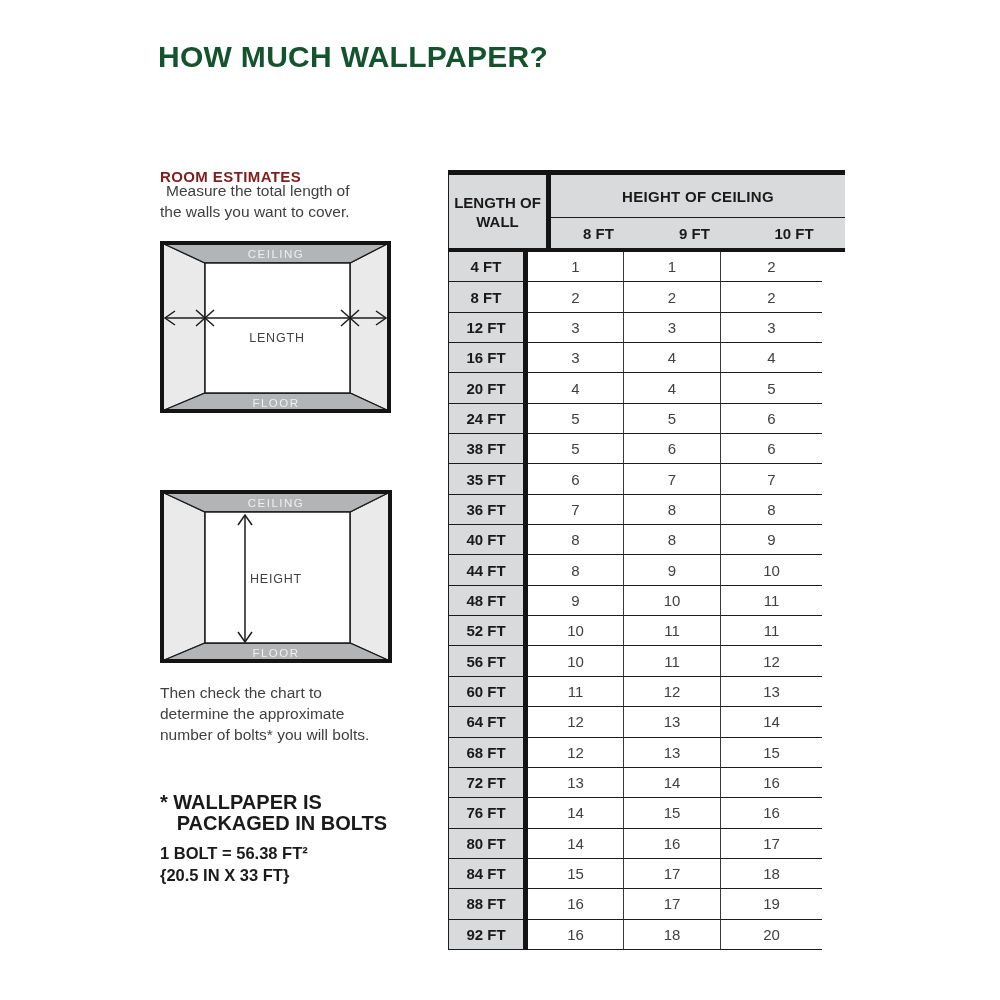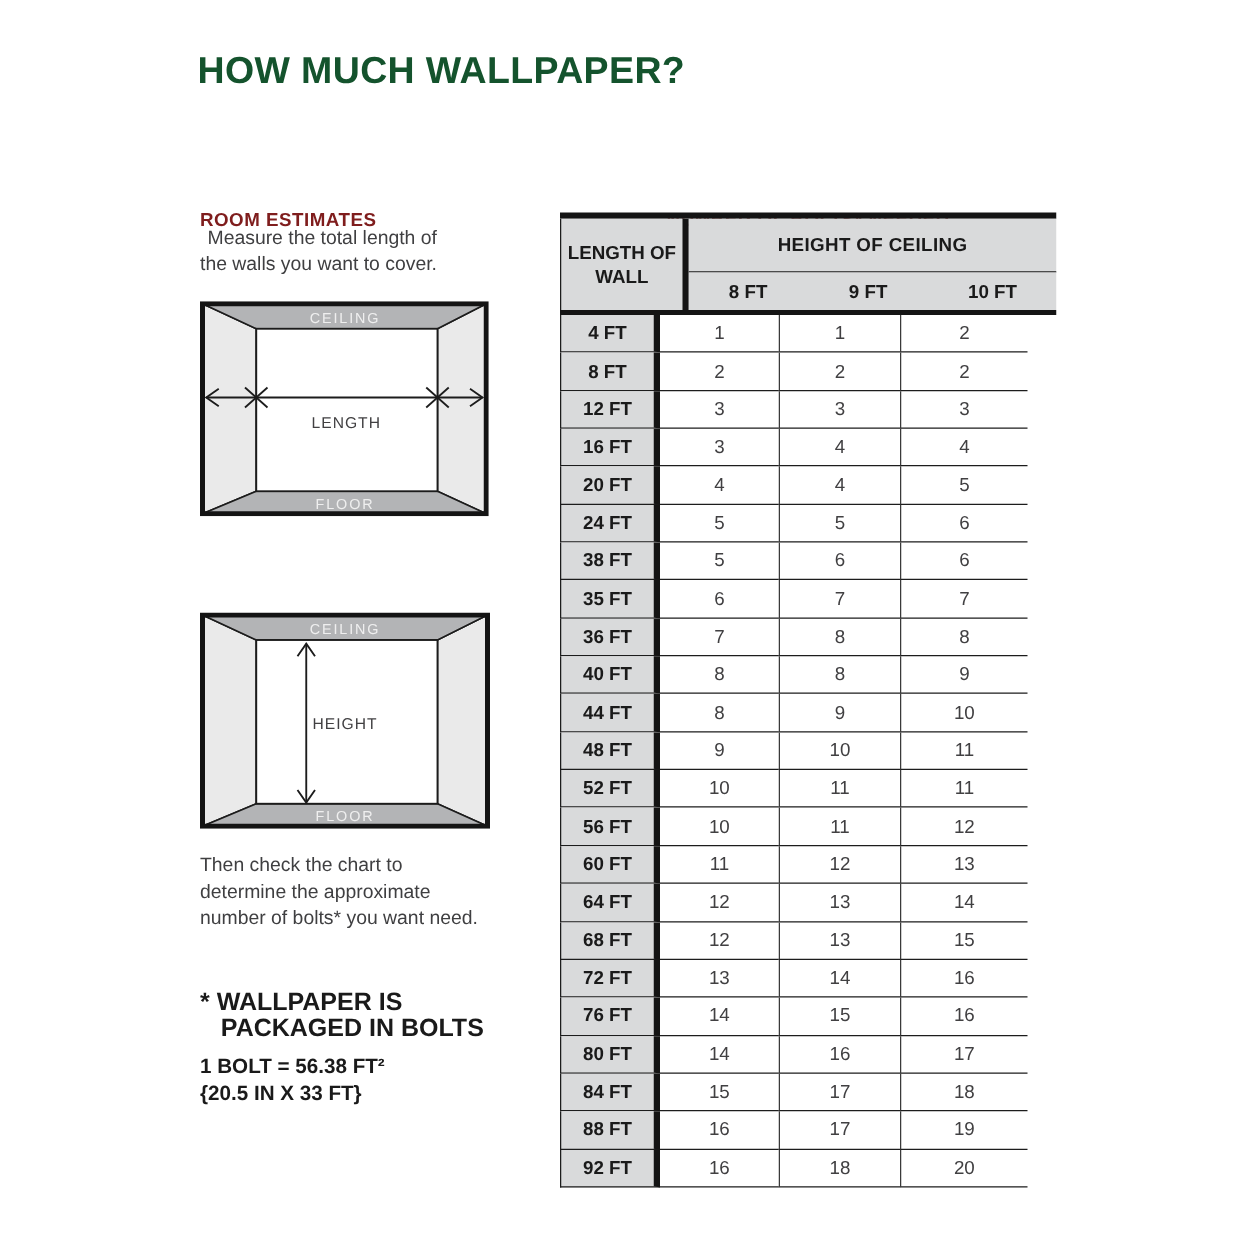--- a/index.html
+++ b/index.html
@@ -97,21 +97,21 @@
       <polyline points="78,35 85,25 92,35"></polyline>
       <polyline points="78,142 85,152 92,142"></polyline>
     </g>
     <text class="svgtxt" x="116" y="17" text-anchor="middle" font-size="11.5" letter-spacing="1.5" fill="#efefef">CEILING</text>
     <text class="svgtxt" x="116" y="167" text-anchor="middle" font-size="11.5" letter-spacing="1.5" fill="#efefef">FLOOR</text>
     <text class="svgtxt" x="116" y="93" text-anchor="middle" font-size="12.5" letter-spacing=".8" fill="#414042">HEIGHT</text>
   </svg>
 
   <div class="abs para p3">Then check the chart to
 determine the approximate
-number of bolts* you want need.</div>
+number of bolts* you will bolts.</div>
   <div class="abs footnote">* WALLPAPER IS
    PACKAGED IN BOLTS</div>
   <div class="abs boltspec">1 BOLT = 56.38 FT²
 {20.5 IN X 33 FT}</div>
 
   <div class="abs sec-head bolts-head">NUMBER OF BOLTS* NEEDED</div>
 
   <div class="abs bolts-table">
     <div class="bar top"></div>
     <div class="thead">

